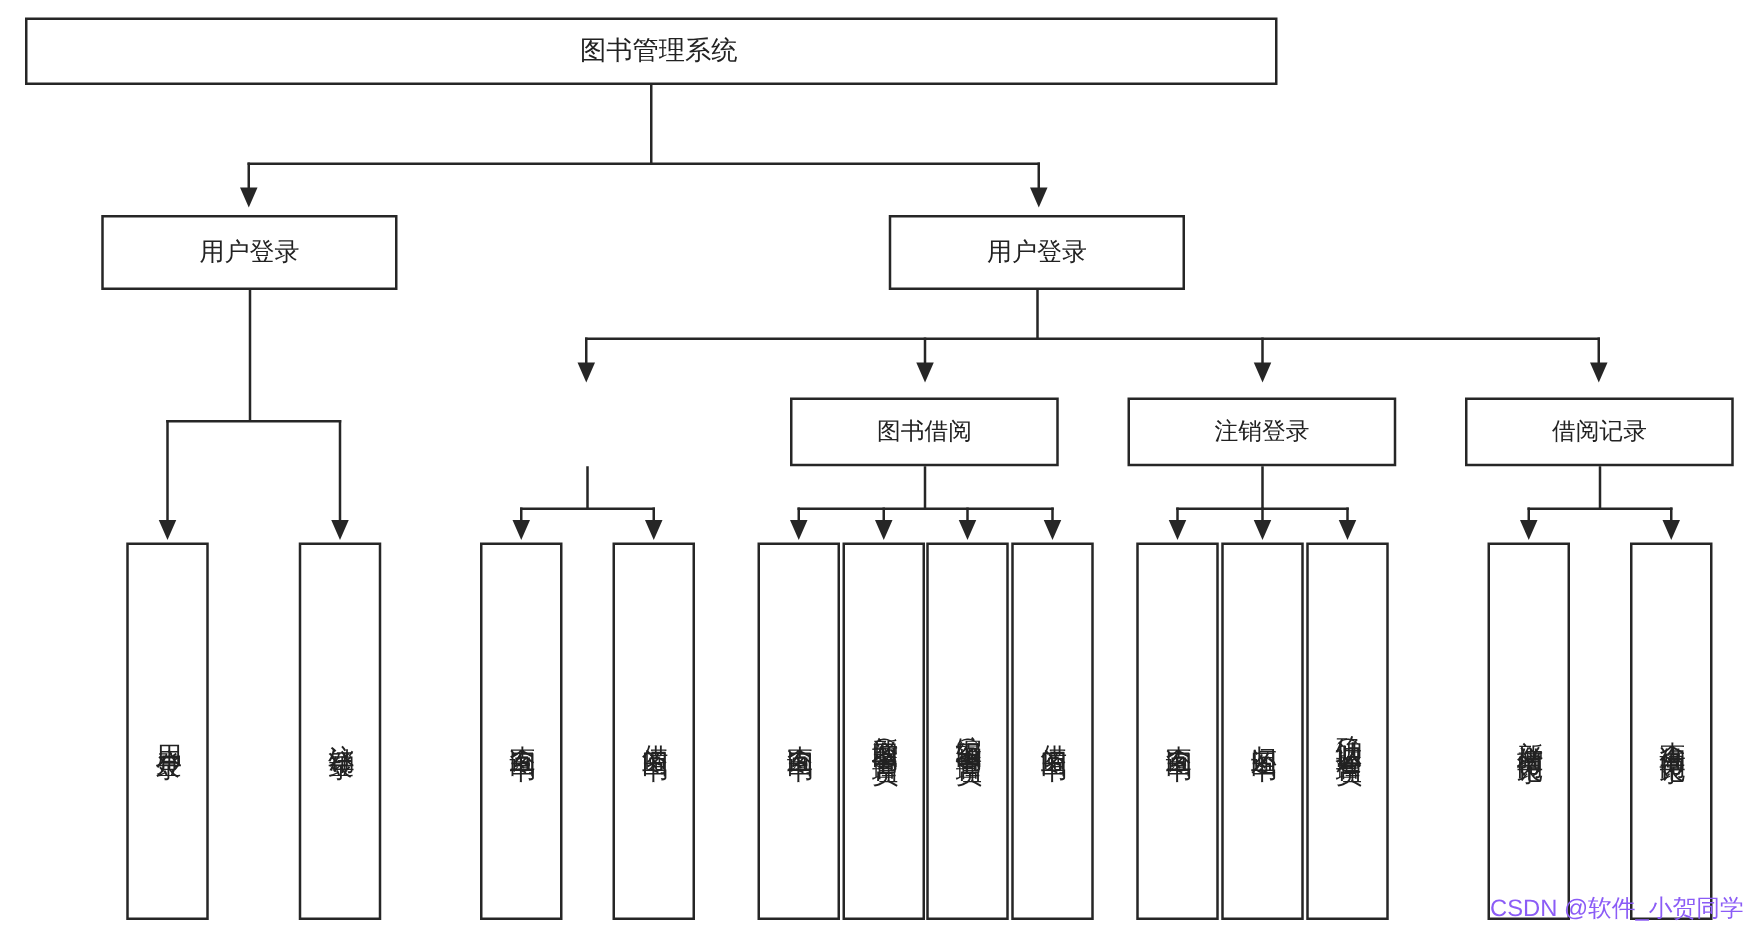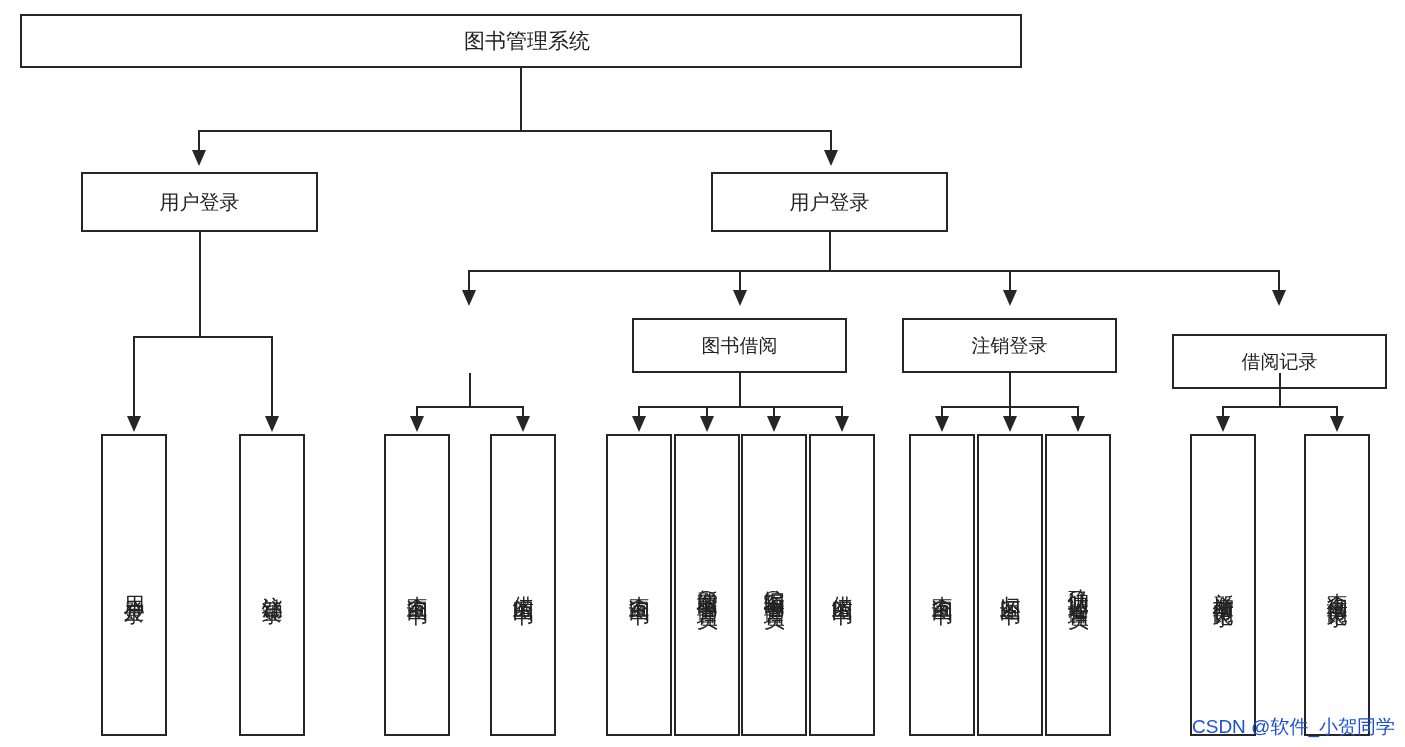--- a/index.html
+++ b/index.html
@@ -65,21 +65,21 @@
     position: absolute;
     width: 0;
     height: 0;
     border-left: 7px solid transparent;
     border-right: 7px solid transparent;
     border-top: 16px solid #262626;
   }
   
   #watermark {
     position: absolute;
-    color: #1d4ed8;
+    color: #8b5cf6;
     font-size: 19px;
     white-space: nowrap;
     user-select: none;
   }
 </style>
 </head>
 <body>
 
 <div id="canvas">
 
@@ -129,21 +129,21 @@
 
 
   <div class="node lvl3" style="left:632px; top:318px; width:215px; height:55px;">
     <span>图书借阅</span>
   </div>
 
   <div class="node lvl3" style="left:902px; top:318px; width:215px; height:55px;">
     <span>注销登录</span>
   </div>
 
-  <div class="node lvl3" style="left:1172px; top:334px; width:215px; height:55px;">
+  <div class="node lvl3" style="left:1172px; top:318px; width:215px; height:55px;">
     <span>借阅记录</span>
   </div>
 
   <div class="conn v" style="left:469px; top:373px; width:2px; height:35px;"></div>
   <div class="conn h" style="left:416px; top:406px; width:108px; height:2px;"></div>
   <div class="conn v" style="left:416px; top:406px; width:2px; height:12px;"></div>
   <div class="arrow" style="left:410px; top:416px;"></div>
   <div class="conn v" style="left:522px; top:406px; width:2px; height:12px;"></div>
   <div class="arrow" style="left:516px; top:416px;"></div>
 

